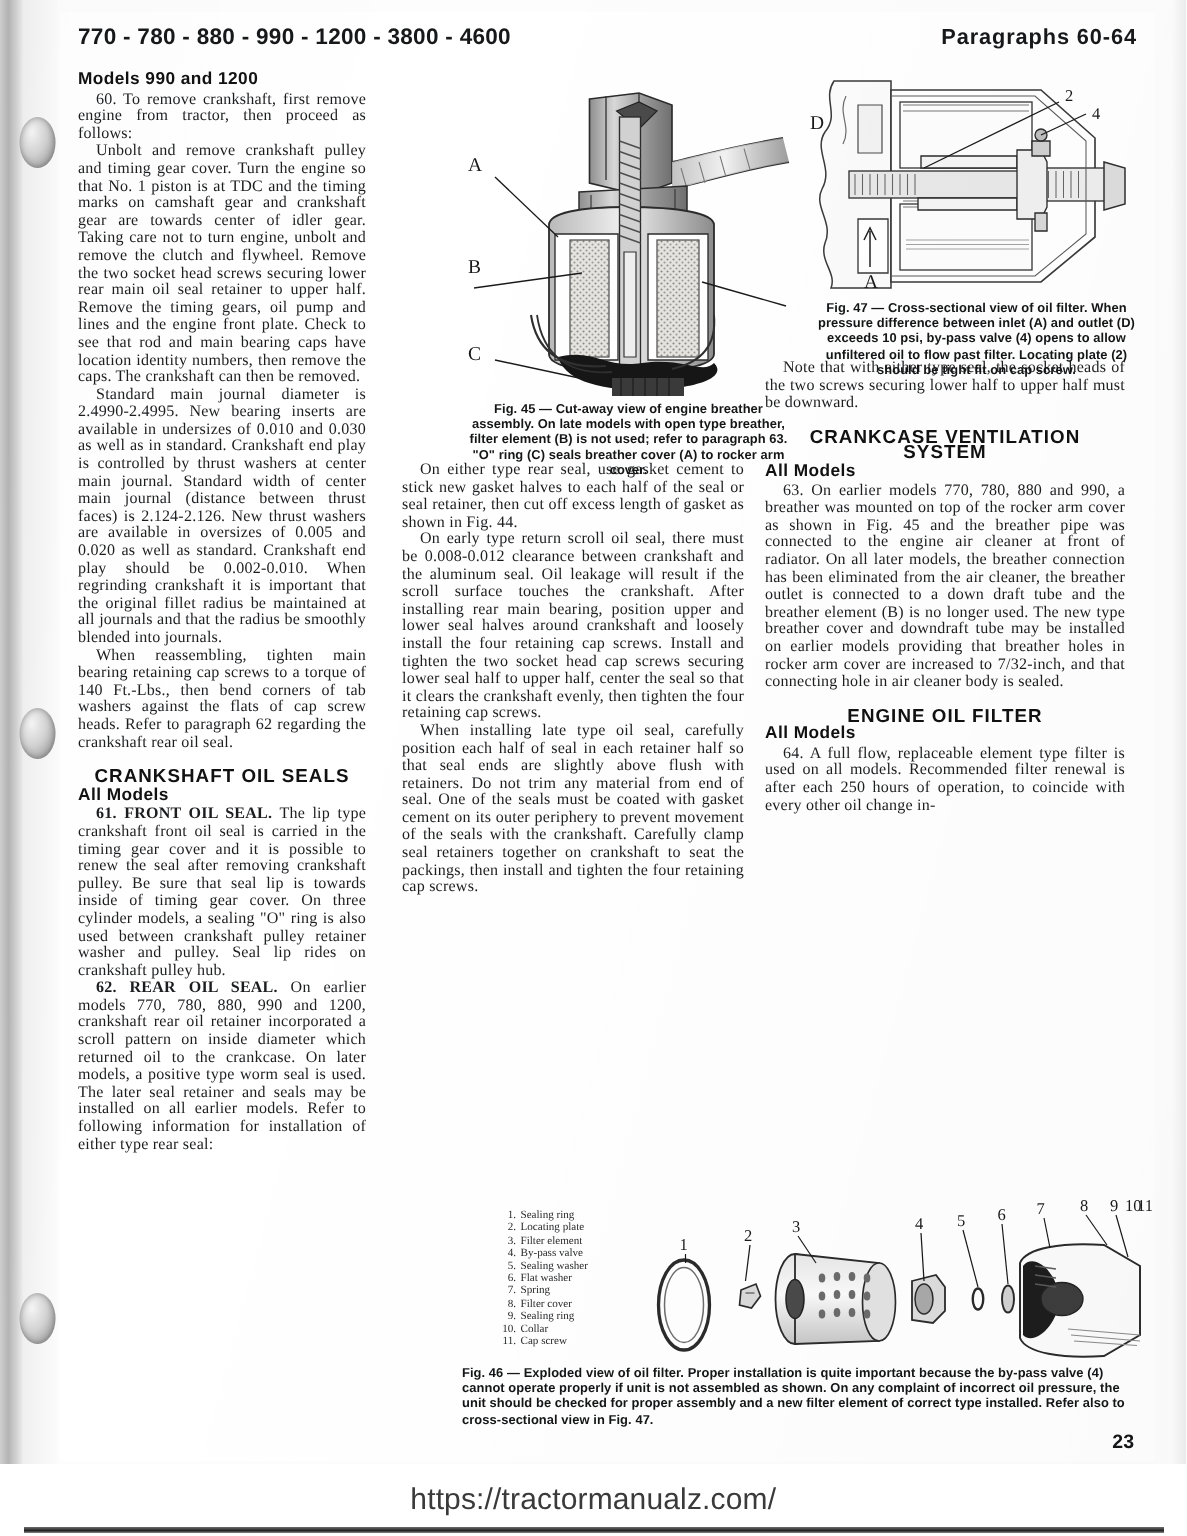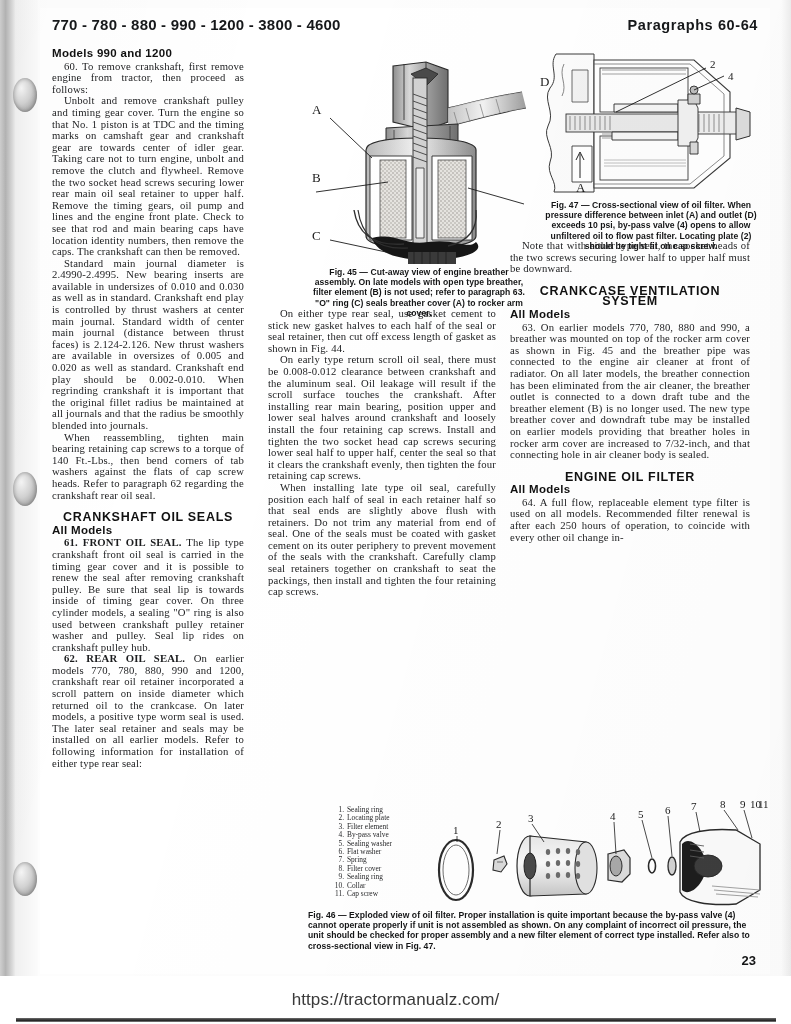--- a/index.html
+++ b/index.html
@@ -167,21 +167,21 @@
   }
 
   
   .watermark {
     position: absolute; left: 0; bottom: 0; width: 791px; height: 48px;
     background: #ffffff;
     display: flex; align-items: center; justify-content: center;
   }
   .watermark .url {
     font-family: "Liberation Sans", sans-serif;
-    font-size: 17px;
+    font-size: 20px;
     color: #3a3a3a;
     letter-spacing: .1px;
   }
   .bottom-rule {
     position: absolute; left: 16px; bottom: 2px; width: 760px; height: 4px;
     background: linear-gradient(to bottom, #6e6e6e, #222 60%, #8a8a8a);
   }
 
   .scan-tint {
     position: absolute; inset: 0;

